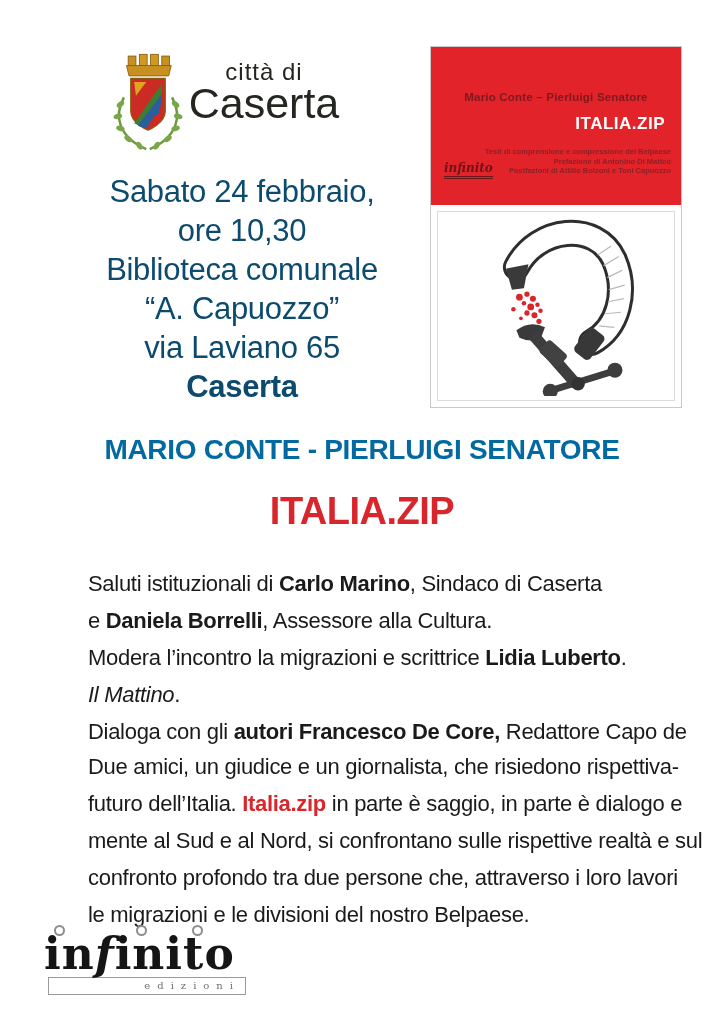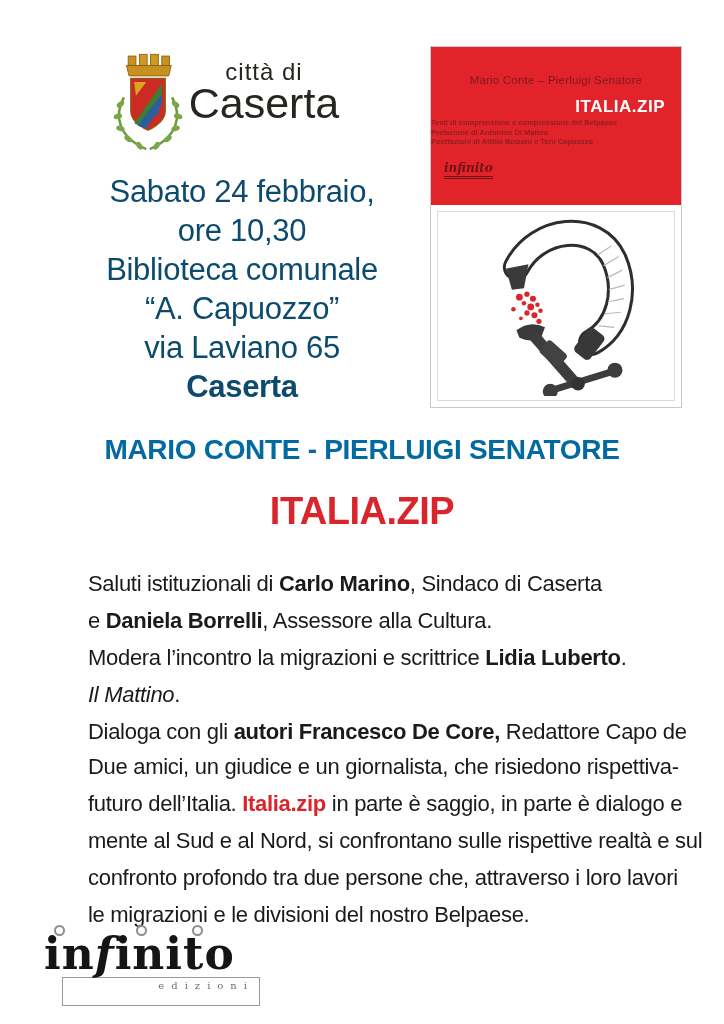--- a/index.html
+++ b/index.html
@@ -12,25 +12,25 @@
   
   .crest{position:absolute;left:104px;top:44px;width:88px;height:112px;}
   .wordmark{position:absolute;left:184px;top:58px;width:160px;text-align:center;color:#23271f;}
   .wordmark .l1{font-size:24px;letter-spacing:1px;}
   .wordmark .l2{font-size:43px;margin-top:-7px;letter-spacing:0px;}
 
   
   .cover{position:absolute;left:430px;top:46px;width:252px;height:362px;
          border:1px solid #c9c9c9;background:#fff;box-sizing:border-box;}
   .cover-red{position:relative;height:158px;background:#e22329;}
-  .cover-author{padding-top:27px;text-align:center;font-size:11.5px;font-weight:normal;
+  .cover-author{padding-top:44px;text-align:center;font-size:11.5px;font-weight:bold;
                 color:#7d1a20;letter-spacing:.2px;}
   .cover-title{margin-top:11px;text-align:right;padding-right:16px;
                font-size:17px;font-weight:bold;color:#ffffff;letter-spacing:.5px;}
-  .cover-sub{margin-top:1px;text-align:left;padding-right:10px;
+  .cover-sub{margin-top:13px;text-align:right;padding-right:10px;
              font-size:7.5px;line-height:9.5px;font-weight:bold;color:#8e2026;}
   .cover-pub{position:absolute;left:13px;bottom:26px;
              font-family:"DejaVu Serif",serif;font-style:italic;font-weight:bold;
              font-size:12px;color:#6e1318;border-bottom:3px double #6e1318;padding-bottom:1px;}
   .cover-white{position:absolute;left:6px;top:164px;right:6px;bottom:6px;
                border:1px solid #dcdcdc;display:flex;align-items:center;justify-content:center;}
   .clamp{width:96%;height:96%;}
 
   
   .event{position:absolute;left:40px;top:172px;width:404px;text-align:center;
@@ -50,21 +50,21 @@
   .p2{top:748px;}
   .seg-b{font-weight:bold;}
   .seg-i{font-style:italic;}
   .seg-red{color:#d9262c;font-weight:bold;}
 
   
   .pub{position:absolute;left:44px;top:930px;width:230px;height:72px;}
   .pub-word{position:relative;z-index:2;font-family:"DejaVu Serif",serif;font-weight:bold;
             font-size:44px;color:#151515;letter-spacing:1px;line-height:48px;}
   .pub-word .f{font-style:italic;}
-  .pub-box{position:absolute;left:18px;top:47px;width:198px;height:29px;
+  .pub-box{position:absolute;left:4px;top:47px;width:198px;height:18px;
            border:1px solid #9a9a9a;box-sizing:border-box;}
   .pub-sub{position:absolute;right:5px;top:2px;font-family:"DejaVu Serif",serif;
            font-size:10px;letter-spacing:7px;color:#6f6f6f;white-space:nowrap;}
   .ring{position:absolute;width:7px;height:7px;border:2px solid #8d8d8d;border-radius:50%;
         background:#fff;top:-5px;z-index:1;}
   .ring.r1{left:10px;}
   .ring.r2{left:92px;}
   .ring.r3{left:148px;}
 </style>
 </head>

